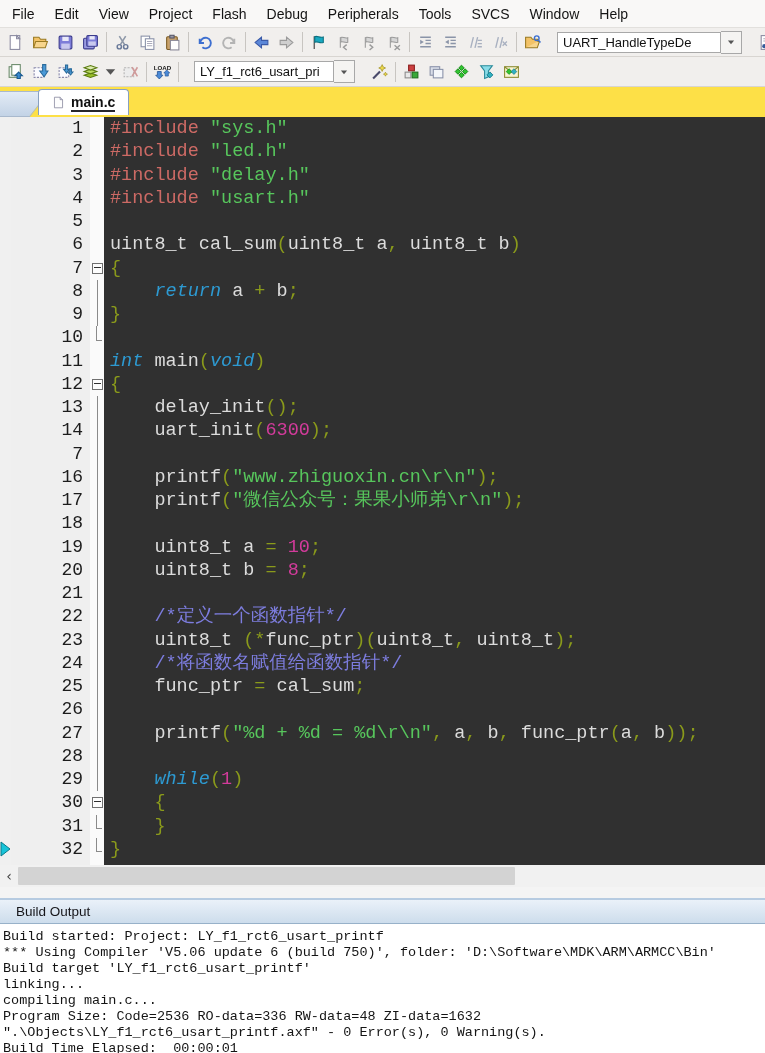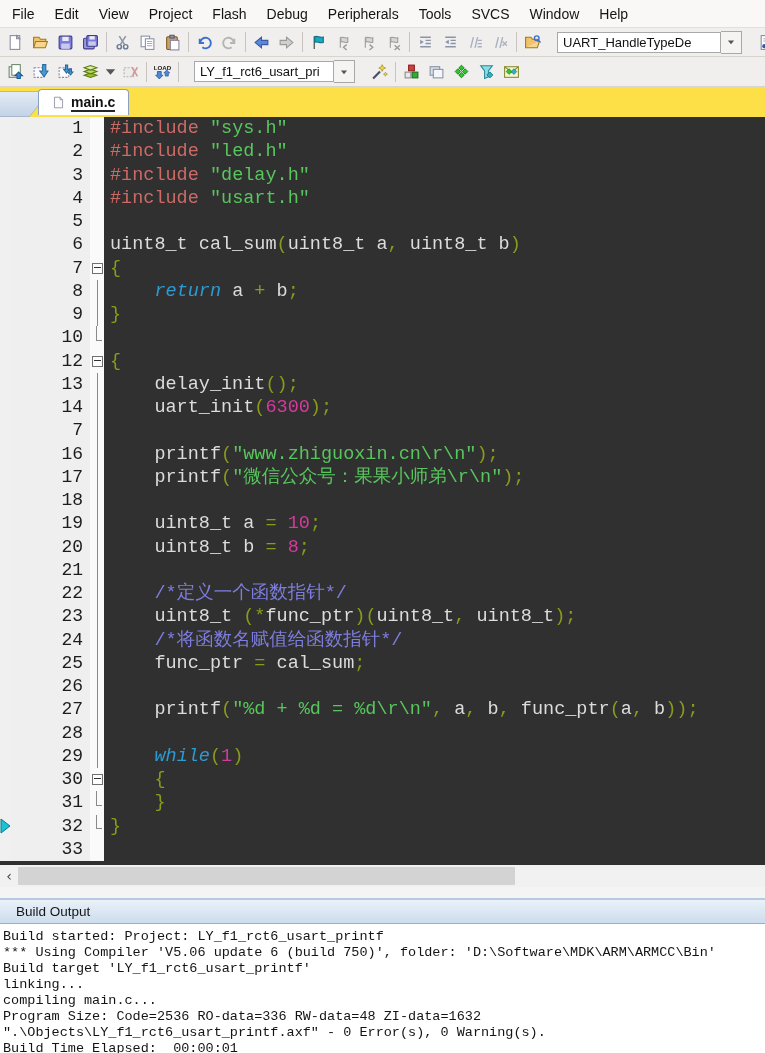--- a/index.html
+++ b/index.html
@@ -408,20 +408,26 @@
       <div class="g-fold">
         <div class="fendwrap">
           <div class="fv"></div>
           <div class="fh"></div>
         </div>
       </div>
       <div class="code-text"></div>
     </div>
     <div class="code-row">
       <div class="g-margin"></div>
+      <div class="g-num">11</div>
+      <div class="g-fold"></div>
+      <div class="code-text"><span class="tok-k">int</span><span class="tok-t"> main</span><span class="tok-o">(</span><span class="tok-k">void</span><span class="tok-o">)</span></div>
+    </div>
+    <div class="code-row">
+      <div class="g-margin"></div>
       <div class="g-num">12</div>
       <div class="g-fold">
         <div class="fbox"></div>
       </div>
       <div class="code-text"><span class="tok-o">{</span></div>
     </div>
     <div class="code-row">
       <div class="g-margin"></div>
       <div class="g-num">13</div>
       <div class="g-fold">

